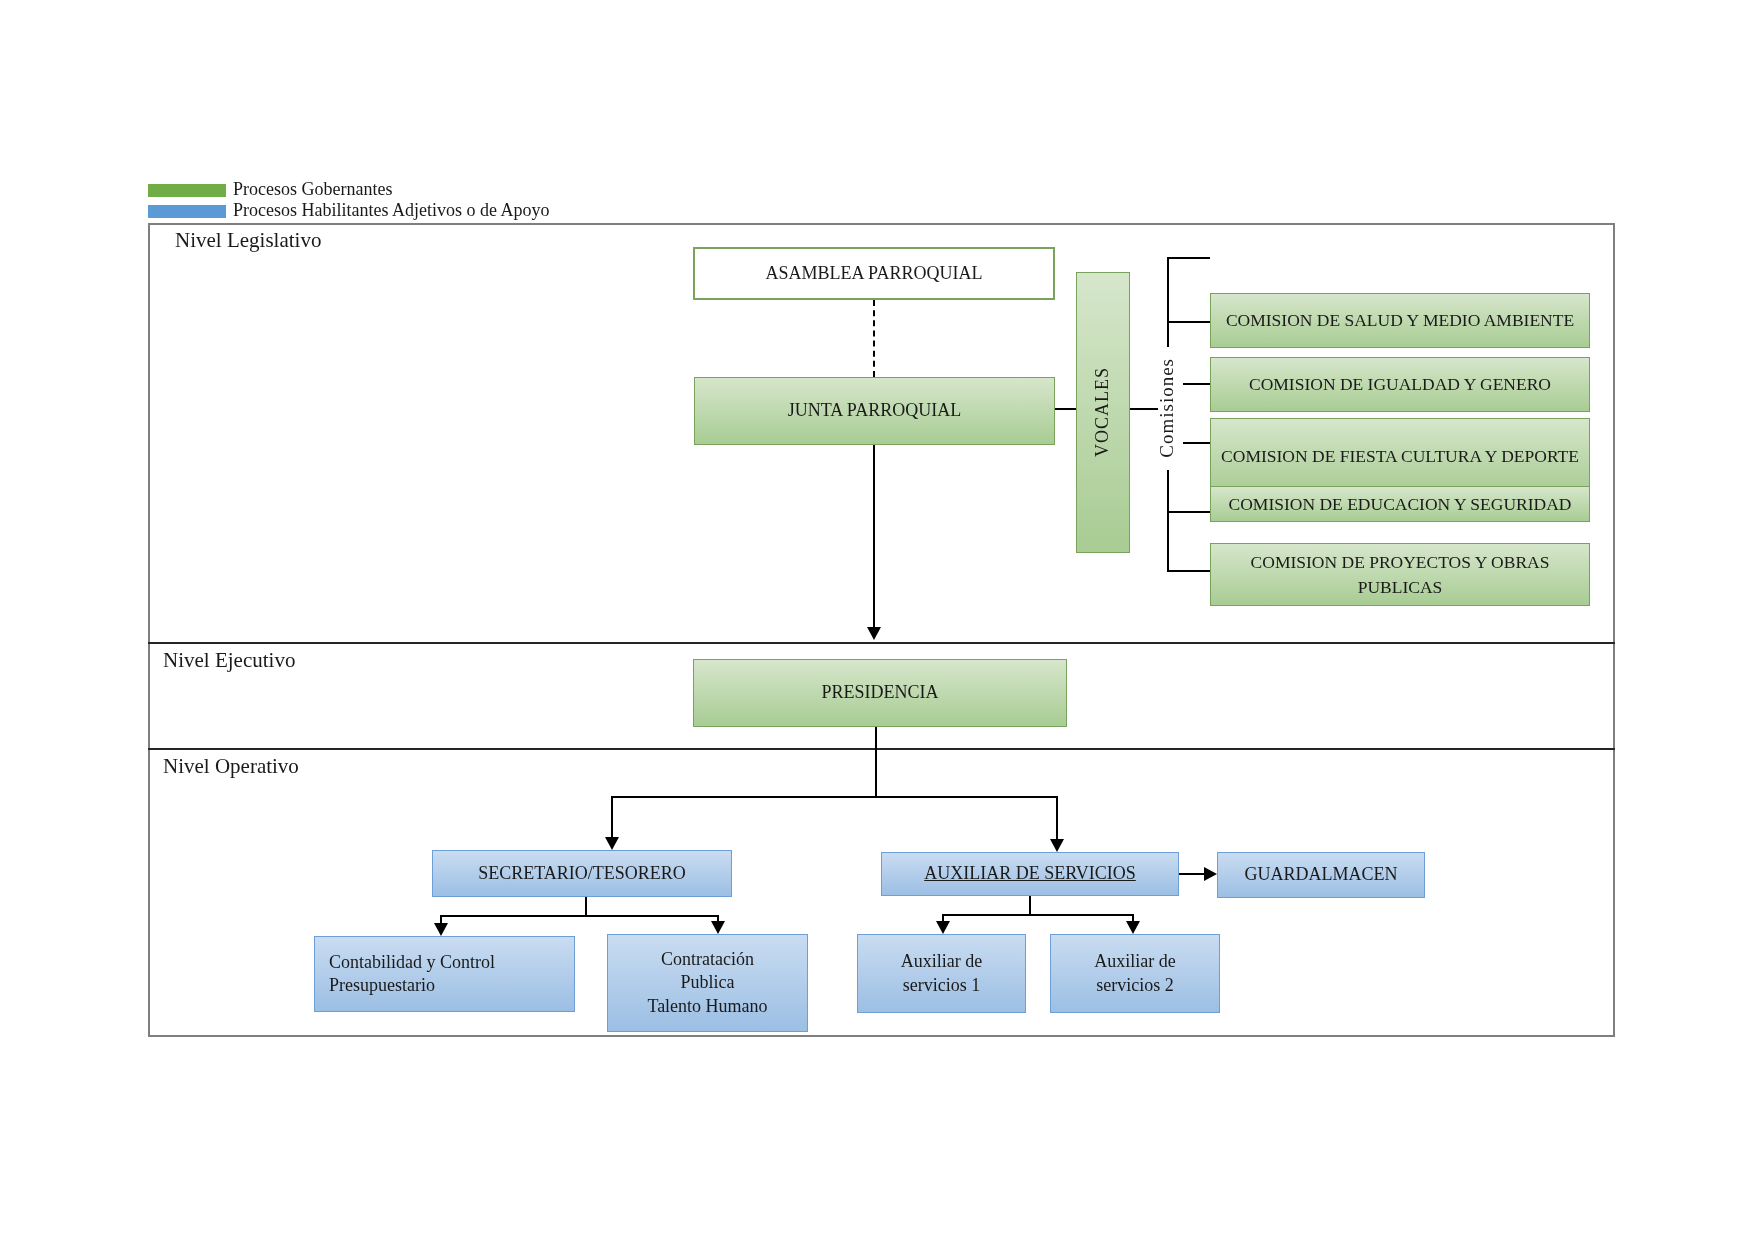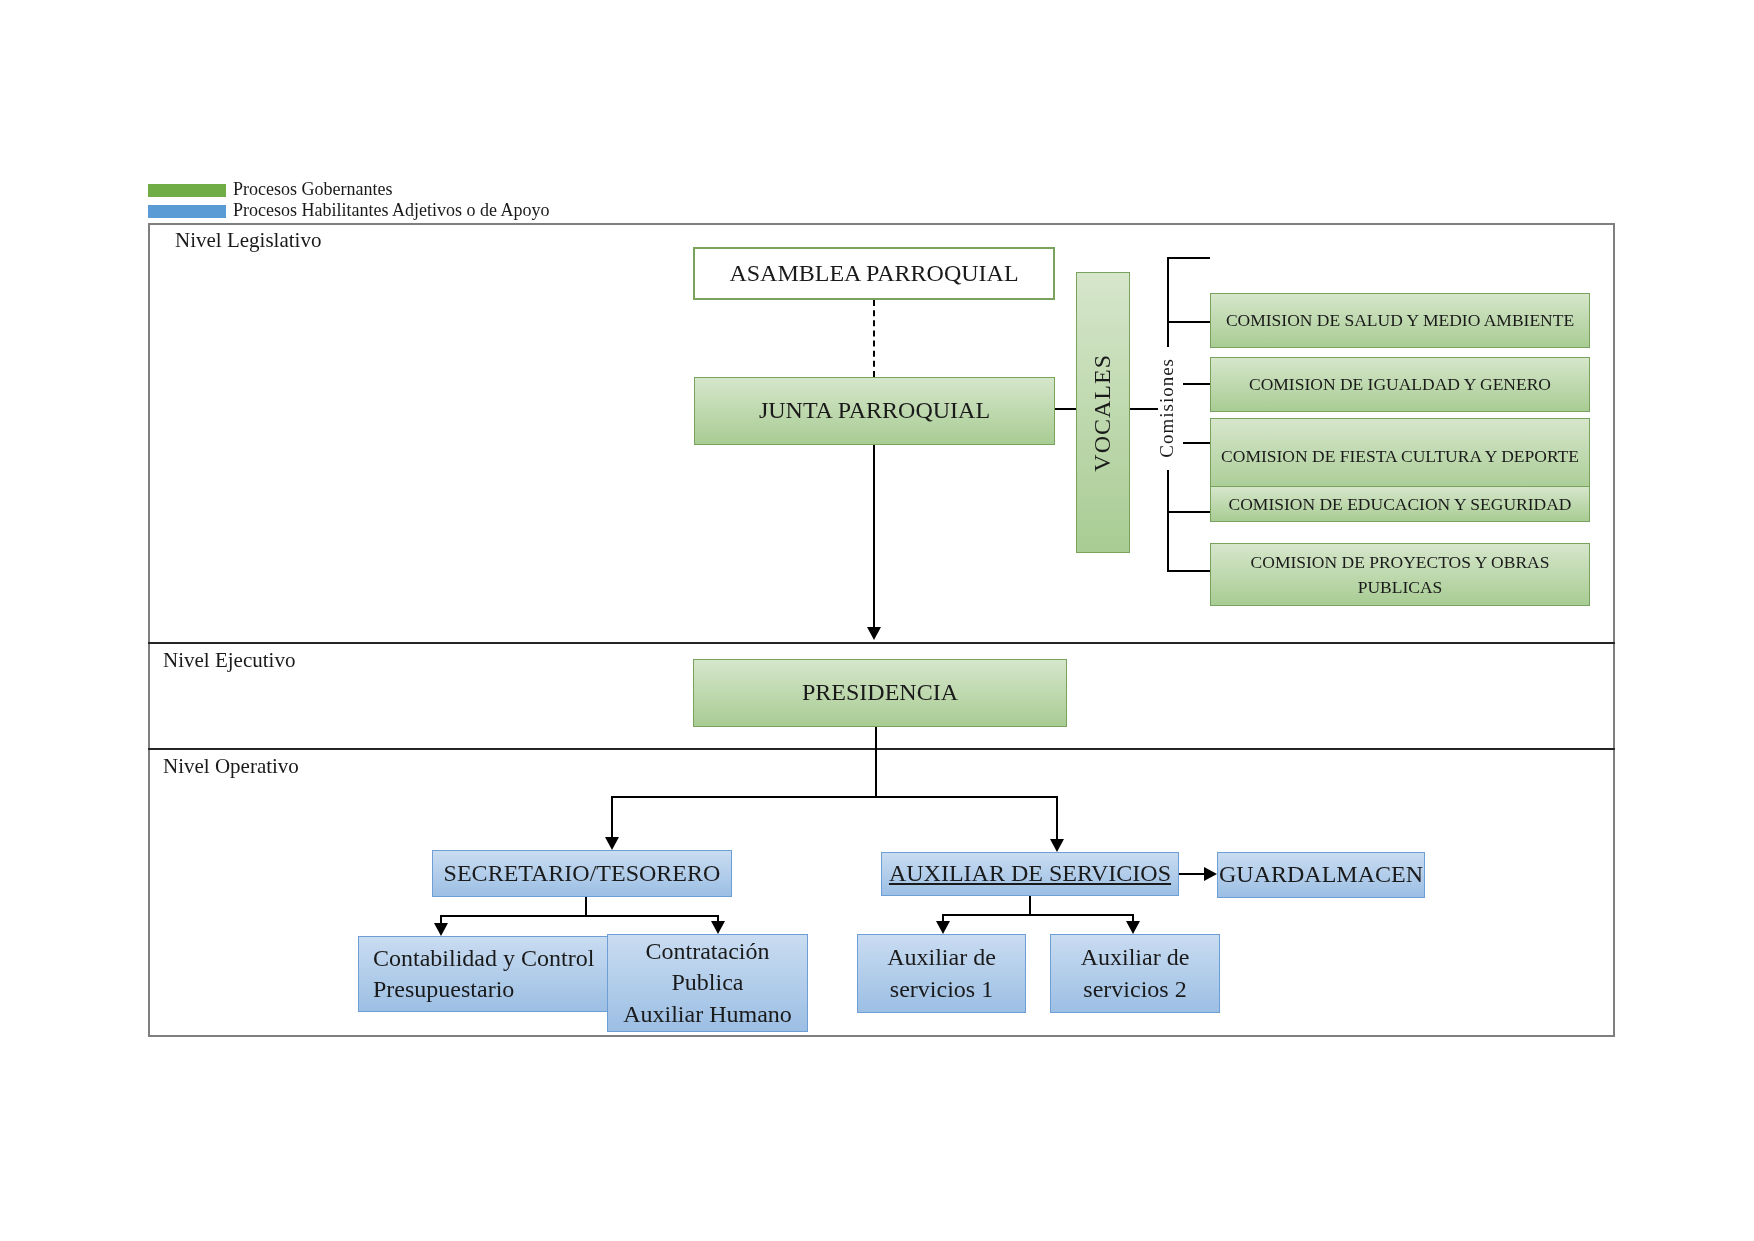--- a/index.html
+++ b/index.html
@@ -20,21 +20,21 @@
          border:2px solid #7f7f7f;box-sizing:border-box;}
   .divider{position:absolute;left:148px;width:1467px;height:0;border-top:2px solid #262626;}
   #divider-1{top:642px;}
   #divider-2{top:748px;}
   .level-label{position:absolute;left:163px;font-size:21px;white-space:nowrap;}
   #level-1{top:228px;margin-left:12px;}
   #level-2{top:648px;}
   #level-3{top:754px;}
   
   .node{position:absolute;display:flex;align-items:center;justify-content:center;
-        text-align:center;box-sizing:border-box;font-size:24px;line-height:1.3;}
+        text-align:center;box-sizing:border-box;font-size:18px;line-height:1.3;}
   .green{background:linear-gradient(#d6e6cb,#a8cc93);border:1.5px solid #79a25c;}
   .blue{background:linear-gradient(#c9dcf1,#9cbfe4);border:1.5px solid #6e9ed6;}
   .pre{white-space:pre-line;}
   #asamblea{left:693px;top:247px;width:362px;height:53px;background:#ffffff;border:2px solid #79a25c;}
   #junta{left:694px;top:377px;width:361px;height:68px;}
   #vocales{left:1076px;top:272px;width:54px;height:281px;}
   .vtext{writing-mode:vertical-rl;transform:rotate(180deg);letter-spacing:1px;}
   #comisiones-label{position:absolute;left:1148px;top:342px;width:38px;height:132px;
         display:flex;align-items:center;justify-content:center;font-size:19px;}
   .commission{left:1210px;width:380px;font-size:17.5px;line-height:25px;padding:0 10px;overflow:hidden;}
@@ -42,21 +42,21 @@
   #com-2{top:293px;height:55px;}
   #com-3{top:357px;height:55px;}
   #com-4{top:418px;height:76px;}
   #com-5{top:486px;height:36px;}
   #com-6{top:543px;height:63px;}
   #presidencia{left:693px;top:659px;width:374px;height:68px;}
   #secretario{left:432px;top:850px;width:300px;height:47px;}
   #auxiliar{left:881px;top:852px;width:298px;height:44px;text-decoration:underline;}
   #guardalmacen{left:1217px;top:852px;width:208px;height:46px;}
   #contabilidad{left:314px;top:936px;width:261px;height:76px;justify-content:flex-start;
-        text-align:left;padding-left:14px;margin-left:44px;}
+        text-align:left;padding-left:14px;}
   #contratacion{left:607px;top:934px;width:201px;height:98px;}
   #aux1{left:857px;top:934px;width:169px;height:79px;}
   #aux2{left:1050px;top:934px;width:170px;height:79px;}
   
   .h-line,.v-line{position:absolute;background:#000000;}
   .h-line{height:2px;}
   .v-line{width:2px;}
   .v-dashed{position:absolute;width:0;border-left:2px dashed #000000;background:none;}
   .arrow-down{position:absolute;width:0;height:0;
     border-left:7px solid transparent;border-right:7px solid transparent;border-top:13px solid #000000;}
@@ -164,19 +164,19 @@
 
   <div class="node green" id="presidencia">PRESIDENCIA</div>
 
   <div class="node blue" id="secretario">SECRETARIO/TESORERO</div>
   <div class="node blue" id="auxiliar">AUXILIAR DE SERVICIOS</div>
   <div class="node blue" id="guardalmacen">GUARDALMACEN</div>
   <div class="node blue pre" id="contabilidad">Contabilidad y Control
 Presupuestario</div>
   <div class="node blue pre" id="contratacion">Contratación
 Publica
-Auxiliar Humano</div>
+Talento Humano</div>
   <div class="node blue pre" id="aux1">Auxiliar de
 servicios 1</div>
   <div class="node blue pre" id="aux2">Auxiliar de
 servicios 2</div>
 
 </div>
 
 </body></html>

